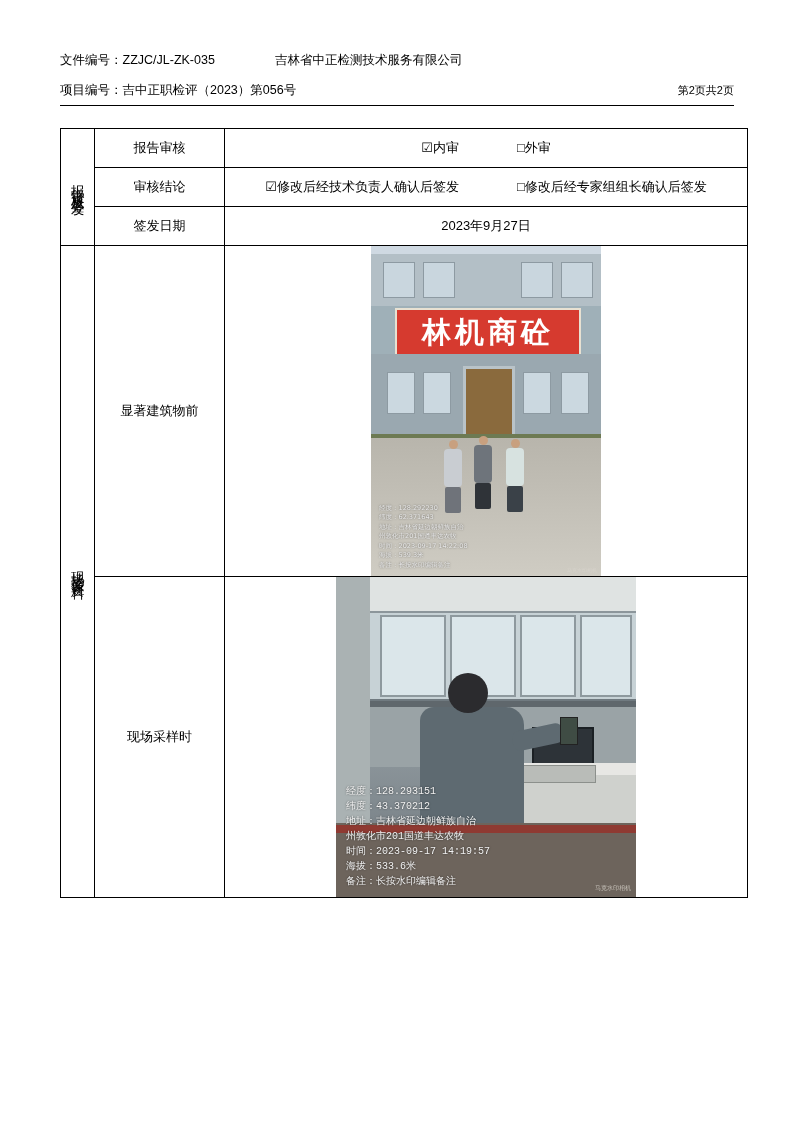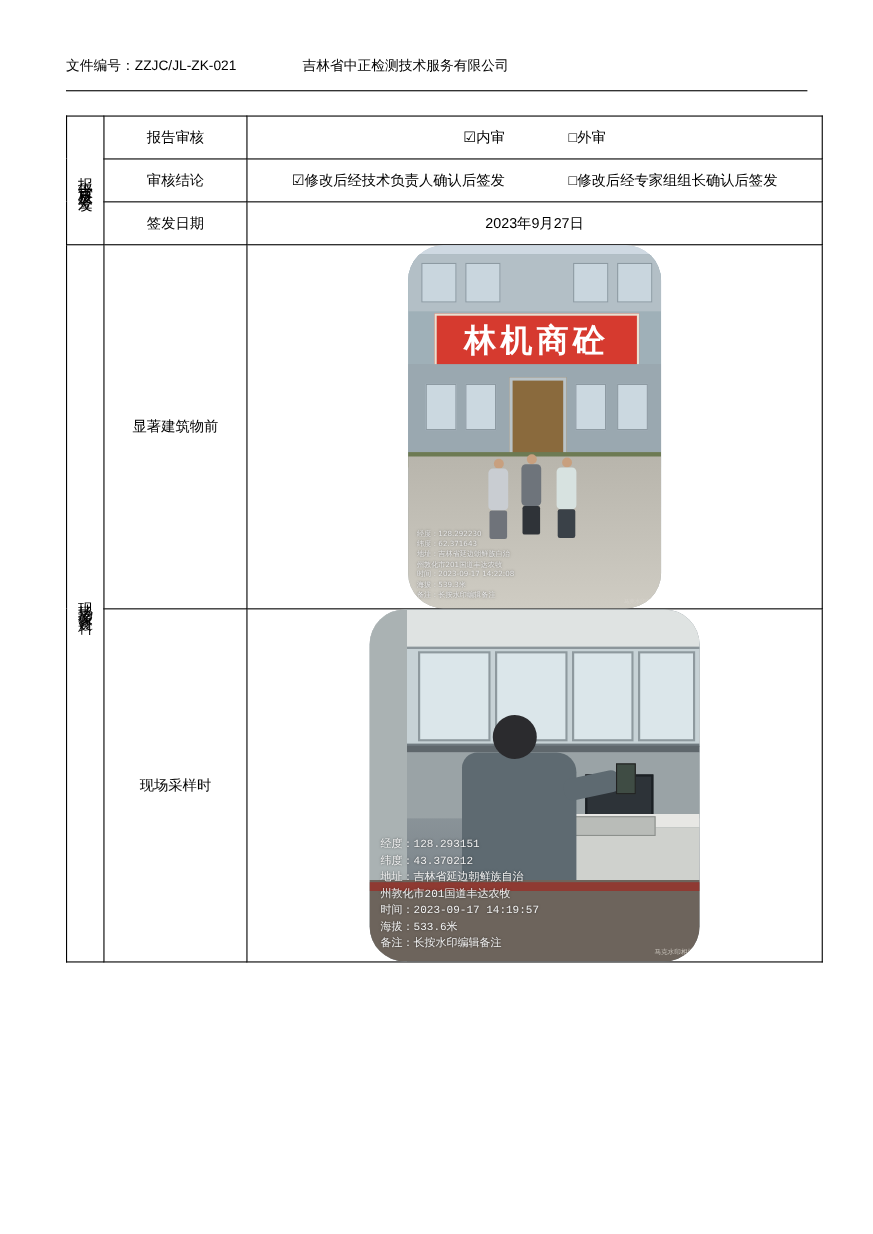--- a/index.html
+++ b/index.html
@@ -86,21 +86,20 @@
   }
   .opt-wrap.concl { }
   .cb { font-size: 13px; }
   .date-cell { font-size: 13.5px; }
   
   .photocell { padding: 8px 0; }
   .photo-wrap {
     position: relative;
     margin: 0 auto;
     overflow: hidden;
-    border-radius: 32px;
   }
   
   .p1 {
     width: 230px;
     height: 330px;
     background: linear-gradient(#b9c6d2 0%, #c6d2dc 20%, #9aa7ae 45%, #8e9ba2 70%, #a7a9a4 100%);
   }
   .p1 .sky { position:absolute; left:0; top:0; width:100%; height:18px; background:#cfd9e2;}
   .p1 .bldg {
     position: absolute; left: 0; top: 8px; width: 100%; height: 230px;
@@ -225,25 +224,31 @@
   }
   .wm2-sig { position:absolute; right:5px; bottom:4px; font-size:6px; color:#ddd9d0; opacity:.8;}
 </style>
 </head>
 <body>
 
 <div class="page">
 
   <div class="hdr-row r1">
     <div class="hdr-left">
-      <span>文件编号：</span><span>ZZJC/JL-ZK-021</span>
+      <span>文件编号：</span><span>ZZJC/JL-ZK-035</span>
     </div>
     <div class="hdr-right">吉林省中正检测技术服务有限公司</div>
   </div>
 
+  <div class="hdr-row r2">
+    <div class="hdr-proj">
+      <span>项目编号：</span><span>吉中正职检评（2023）第056号</span>
+    </div>
+    <div class="hdr-page">第2页共2页</div>
+  </div>
 
   <div class="hdr-rule"></div>
 
   <table class="main">
     <colgroup>
       <col style="width:34px">
       <col style="width:130px">
       <col>
     </colgroup>
     <tbody>

